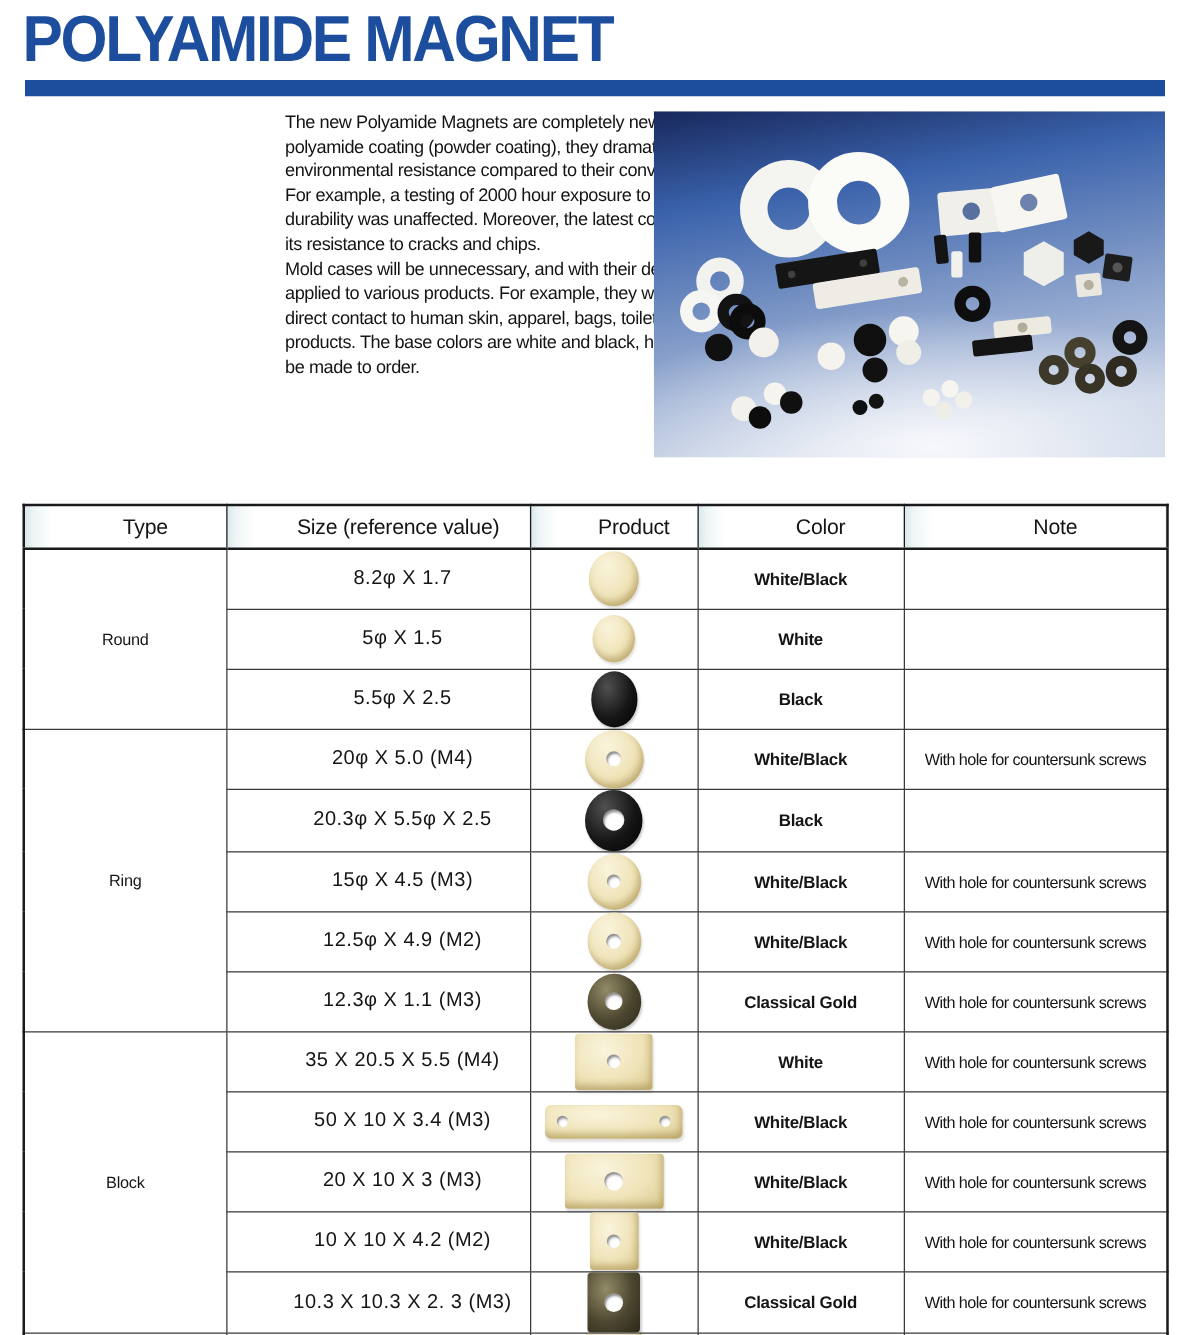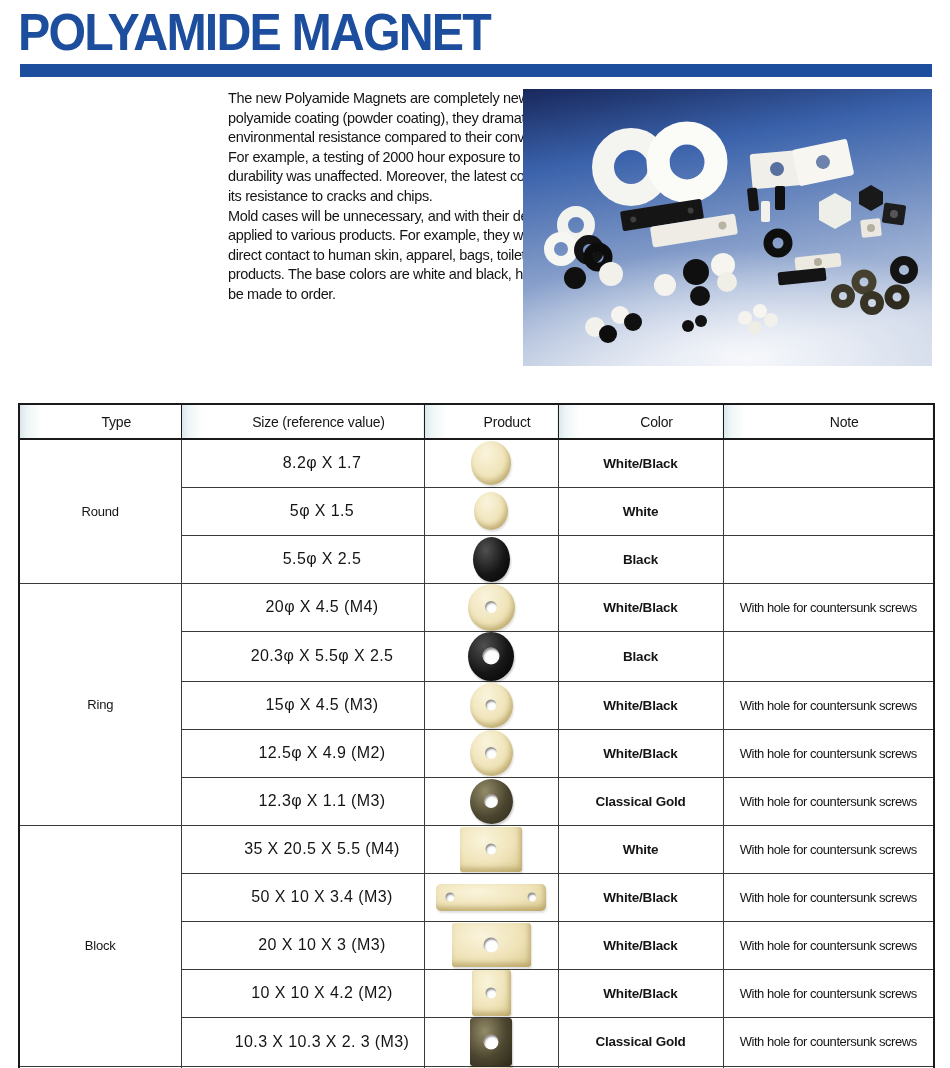--- a/index.html
+++ b/index.html
@@ -37,21 +37,21 @@
     border-collapse:collapse; table-layout:fixed;
     border:2px solid #1a1a1a;
   }
   .magnet-table col.c-type    { width:162px; }
   .magnet-table col.c-size    { width:243px; }
   .magnet-table col.c-product { width:134px; }
   .magnet-table col.c-color   { width:165px; }
   .magnet-table col.c-note    { width:211px; }
 
   .magnet-table th {
-    height:35px; font-size:14px; font-weight:normal; letter-spacing:-0.2px;
+    height:35px; font-size:17px; font-weight:normal; letter-spacing:-0.2px;
     border:1px solid #1a1a1a; border-bottom:2px solid #1a1a1a;
     background:linear-gradient(90deg,#d9e7ea 0px,#eef5f6 7px,#ffffff 22px);
     vertical-align:middle;padding-left:32px;
   }
   .magnet-table td {
     border:1px solid #3a3a3a; text-align:center; vertical-align:middle;
     background:#fff;
   }
   .magnet-table tr.data-row { height:48px; }
   .magnet-table tr.partial-row { height:8px; }
@@ -232,21 +232,21 @@
         <tr class="data-row">
           <td class="col-size">5.5φ X 2.5</td>
           <td class="col-product">
             <div class="prod disc black" style="width: 37px; height: 45px;"></div>
           </td>
           <td class="col-color">Black</td>
           <td class="col-note"></td>
         </tr>
         <tr class="data-row">
           <td class="col-type" rowspan="5">Ring</td>
-          <td class="col-size">20φ X 4.5 (M4)</td>
+          <td class="col-size">20φ X 5.0 (M4)</td>
           <td class="col-product">
             <div class="prod ring cream" style="width: 47px; height: 47px;">
               <div class="hole h-center" style="width: 12px; height: 12px;"></div>
             </div>
           </td>
           <td class="col-color">White/Black</td>
           <td class="col-note">With hole for countersunk screws</td>
         </tr>
         <tr class="data-row">
           <td class="col-size">20.3φ X 5.5φ X 2.5</td>

